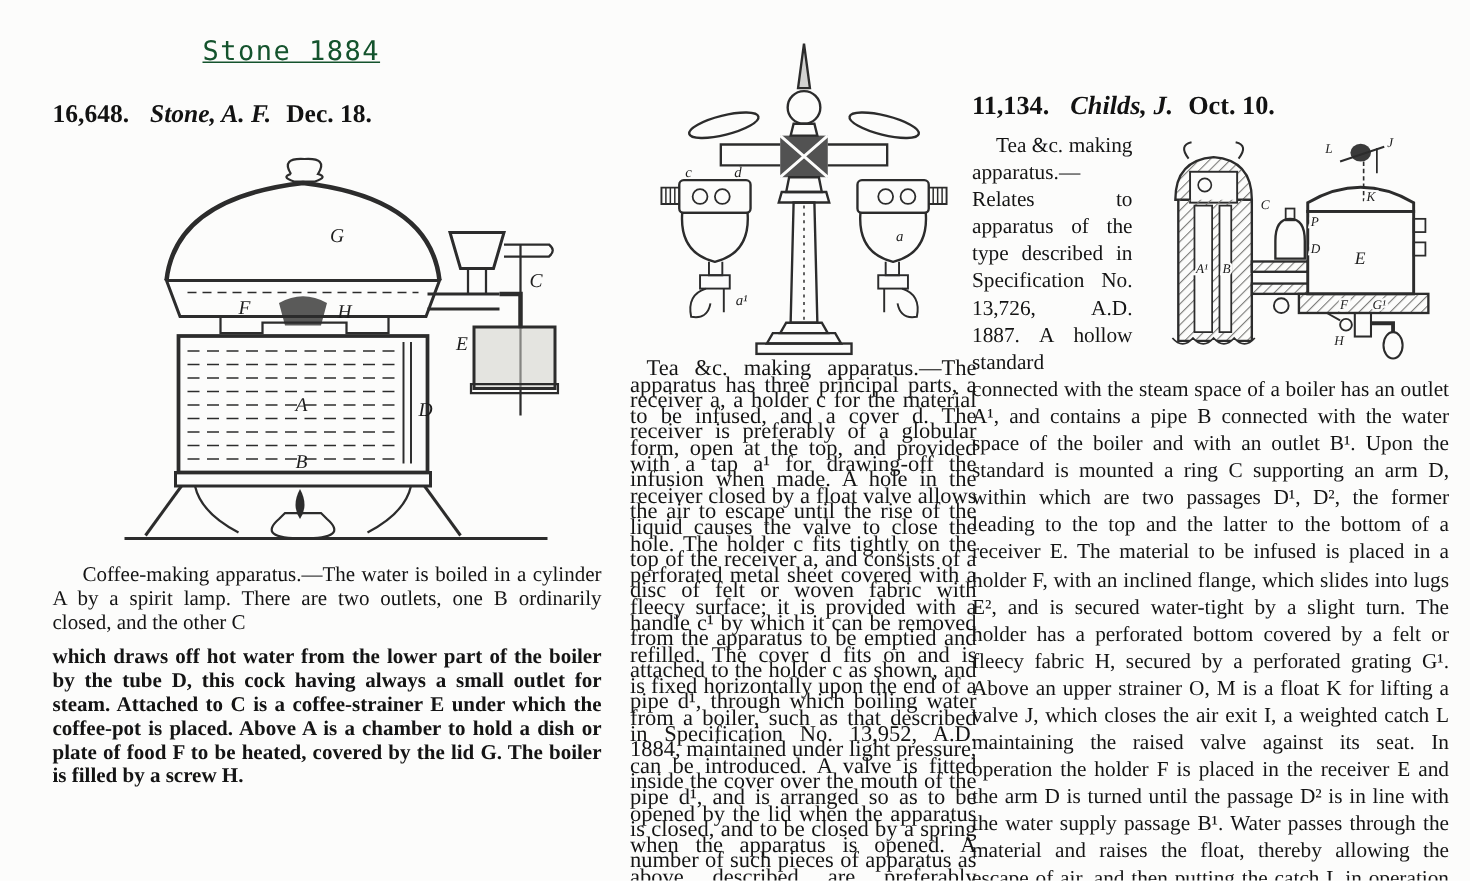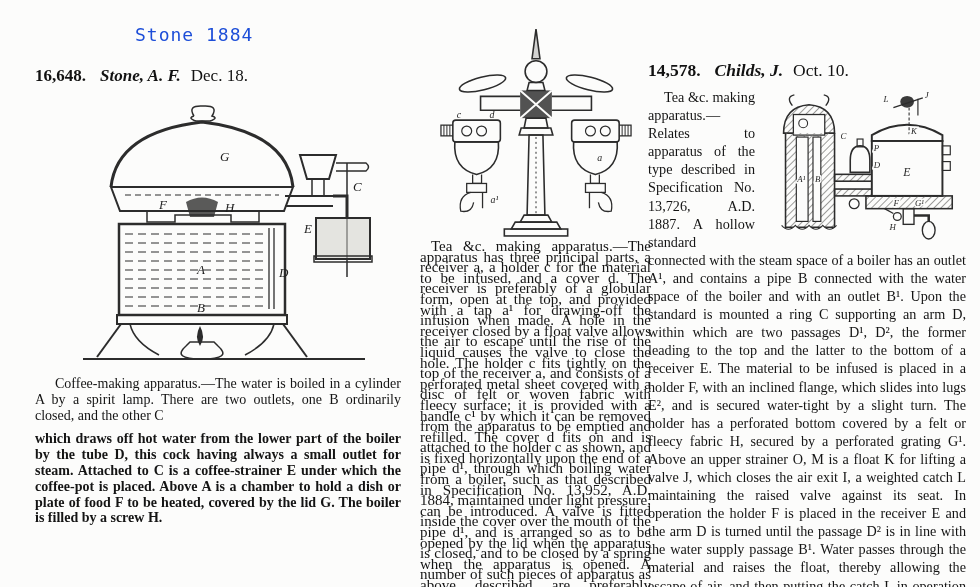--- a/index.html
+++ b/index.html
@@ -10,28 +10,28 @@
     color:#161616;
     position:relative;
     overflow:hidden;
   }
   .page { position:absolute; inset:0; background:#fcfcfb; }
   .col { position:absolute; }
 
   
   .type-header {
     font-family:"DejaVu Sans Mono", monospace;
-    font-size:18px; color:#1d4ed8; letter-spacing:1px; white-space:nowrap;
+    font-size:18px; color:#14532d; letter-spacing:1px; white-space:nowrap;text-decoration:underline;
   }
 
   
   .entry { white-space:nowrap; color:#121212; }
   .entry .num  { font-weight:bold; margin-right:14px; }
   .entry .name { font-weight:bold; margin-right:10px;font-style:italic; }
-  .entry .date { font-weight:normal; }
+  .entry .date { font-weight:bold; }
 
   
   .body-text {
     text-align:justify;
     color:#141414;
   }
   .lead { }
 
   
   .col-stone { left:35px; top:24px; width:366px; }
@@ -199,21 +199,21 @@
       </g>
     </svg>
 
     <p class="body-text">
       <span class="lead">Tea &amp;c. making apparatus.</span><span>—The apparatus has three principal parts, a receiver a, a holder c for the material to be infused, and a cover d.  The receiver is preferably of a globular form, open at the top, and provided with a tap a¹ for drawing-off the infusion when made.  A hole in the receiver closed by a float valve allows the air to escape until the rise of the liquid causes the valve to close the hole.  The holder c fits tightly on the top of the receiver a, and consists of a perforated metal sheet covered with a disc of felt or woven fabric with fleecy surface; it is provided with a handle c¹ by which it can be removed from the apparatus to be emptied and refilled.  The cover d fits on and is attached to the holder c as shown, and is fixed horizontally upon the end of a pipe d¹, through which boiling water from a boiler, such as that described in Specification No. 13,952, A.D. 1884, maintained under light pressure, can be introduced.  A valve is fitted inside the cover over the mouth of the pipe d¹, and is arranged so as to be opened by the lid when the apparatus is closed, and to be closed by a spring when the apparatus is opened.  A number of such pieces of apparatus as above described are preferably attached by their supply pipes d¹ to a conical ring f rotating about a standard through which water is supplied, the ring also serving to open and close the water passage.</span>
     </p>
   </section>
 
   <section class="col col-childs">
     <div class="entry">
-      <span class="num">14,578.</span><span class="name">Childs, J.</span><span class="date">Oct. 10.</span>
+      <span class="num">11,134.</span><span class="name">Childs, J.</span><span class="date">Oct. 10.</span>
     </div>
 
     <div class="childs-body">
       <svg class="fig-childs" width="206" height="152" viewBox="0 0 210 155">
         <defs>
           <pattern id="hatch" patternUnits="userSpaceOnUse" width="5" height="5" patternTransform="rotate(45)">
             <line x1="0" y1="0" x2="0" y2="5" stroke="#7a7a78" stroke-width="1.5"></line>
           </pattern>
         </defs>
         <g class="ln" stroke-width="1.6">

